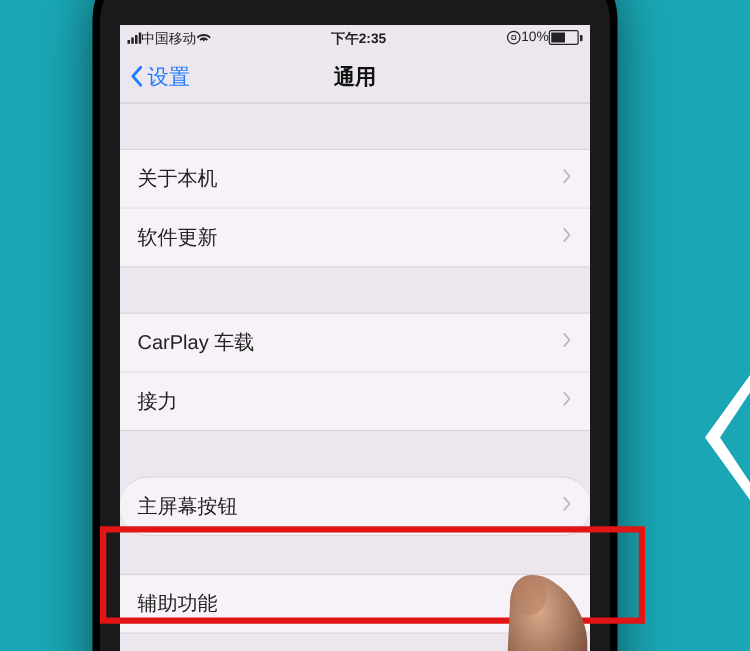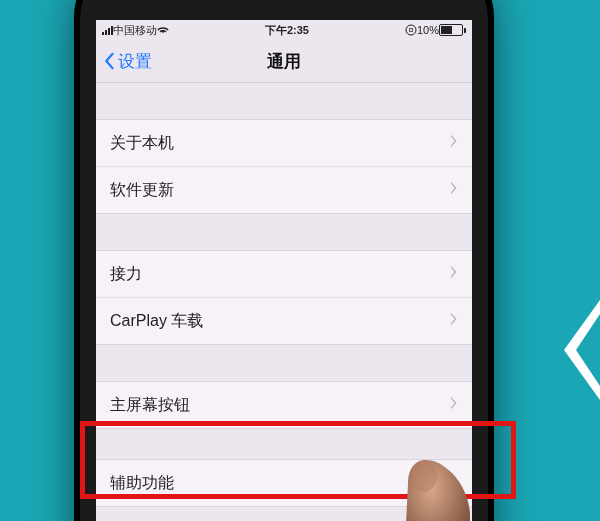--- a/index.html
+++ b/index.html
@@ -21,21 +21,21 @@
   .navbar{height:42px;display:flex;align-items:center;position:relative;border-bottom:1px solid #d0cdd3;}
   .back{position:absolute;left:6px;display:flex;align-items:center;color:#1e7bff;font-size:17px;gap:2px;}
   .back svg{width:14px;height:18px;}
   .navtitle{margin:0 auto;font-size:17px;font-weight:600;color:#111;}
   .group{margin-top:36px;background:#f7f2f8;border-top:1px solid #d9d5dc;border-bottom:1px solid #d9d5dc;}
   .row{height:46px;display:flex;align-items:center;justify-content:space-between;padding:0 14px;border-bottom:1px solid #e3dfe6;color:#222;font-size:16px;}
   .row:last-child{border-bottom:none;}
   .chev{color:#b9b6bc;}
   .chev svg{width:9px;height:14px;}
   .group.g2{margin-top:36px;}
-  .group.g3{margin-top:36px;}
+  .group.g3{margin-top:36px;border-radius:23px;}
   .group.g4{margin-top:30px;}
   .highlight{position:absolute;left:80px;top:421px;width:436px;height:78px;border:5px solid #e11515;box-sizing:border-box;pointer-events:none;}
   .finger{position:absolute;left:384px;top:456px;width:86px;height:100px;pointer-events:none;}
   .accent{position:absolute;right:0;top:300px;width:46px;height:100px;pointer-events:none;}
 </style>
 </head>
 <body>
 
 <div class="stage">
 
@@ -97,27 +97,27 @@
         <div class="row">
           <span>软件更新</span>
           <span class="chev"><svg viewBox="0 0 12 20">
                 <polyline points="3,3 9,10 3,17" fill="none" stroke="currentColor" stroke-width="2" stroke-linecap="round" stroke-linejoin="round"></polyline>
               </svg></span>
         </div>
       </div>
 
       <div class="group g2">
         <div class="row">
-          <span>接力</span>
+          <span>CarPlay 车载</span>
           <span class="chev"><svg viewBox="0 0 12 20">
                 <polyline points="3,3 9,10 3,17" fill="none" stroke="currentColor" stroke-width="2" stroke-linecap="round" stroke-linejoin="round"></polyline>
               </svg></span>
         </div>
         <div class="row">
-          <span>CarPlay 车载</span>
+          <span>接力</span>
           <span class="chev"><svg viewBox="0 0 12 20">
                 <polyline points="3,3 9,10 3,17" fill="none" stroke="currentColor" stroke-width="2" stroke-linecap="round" stroke-linejoin="round"></polyline>
               </svg></span>
         </div>
       </div>
 
       <div class="group g3">
         <div class="row">
           <span>主屏幕按钮</span>
           <span class="chev"><svg viewBox="0 0 12 20">

